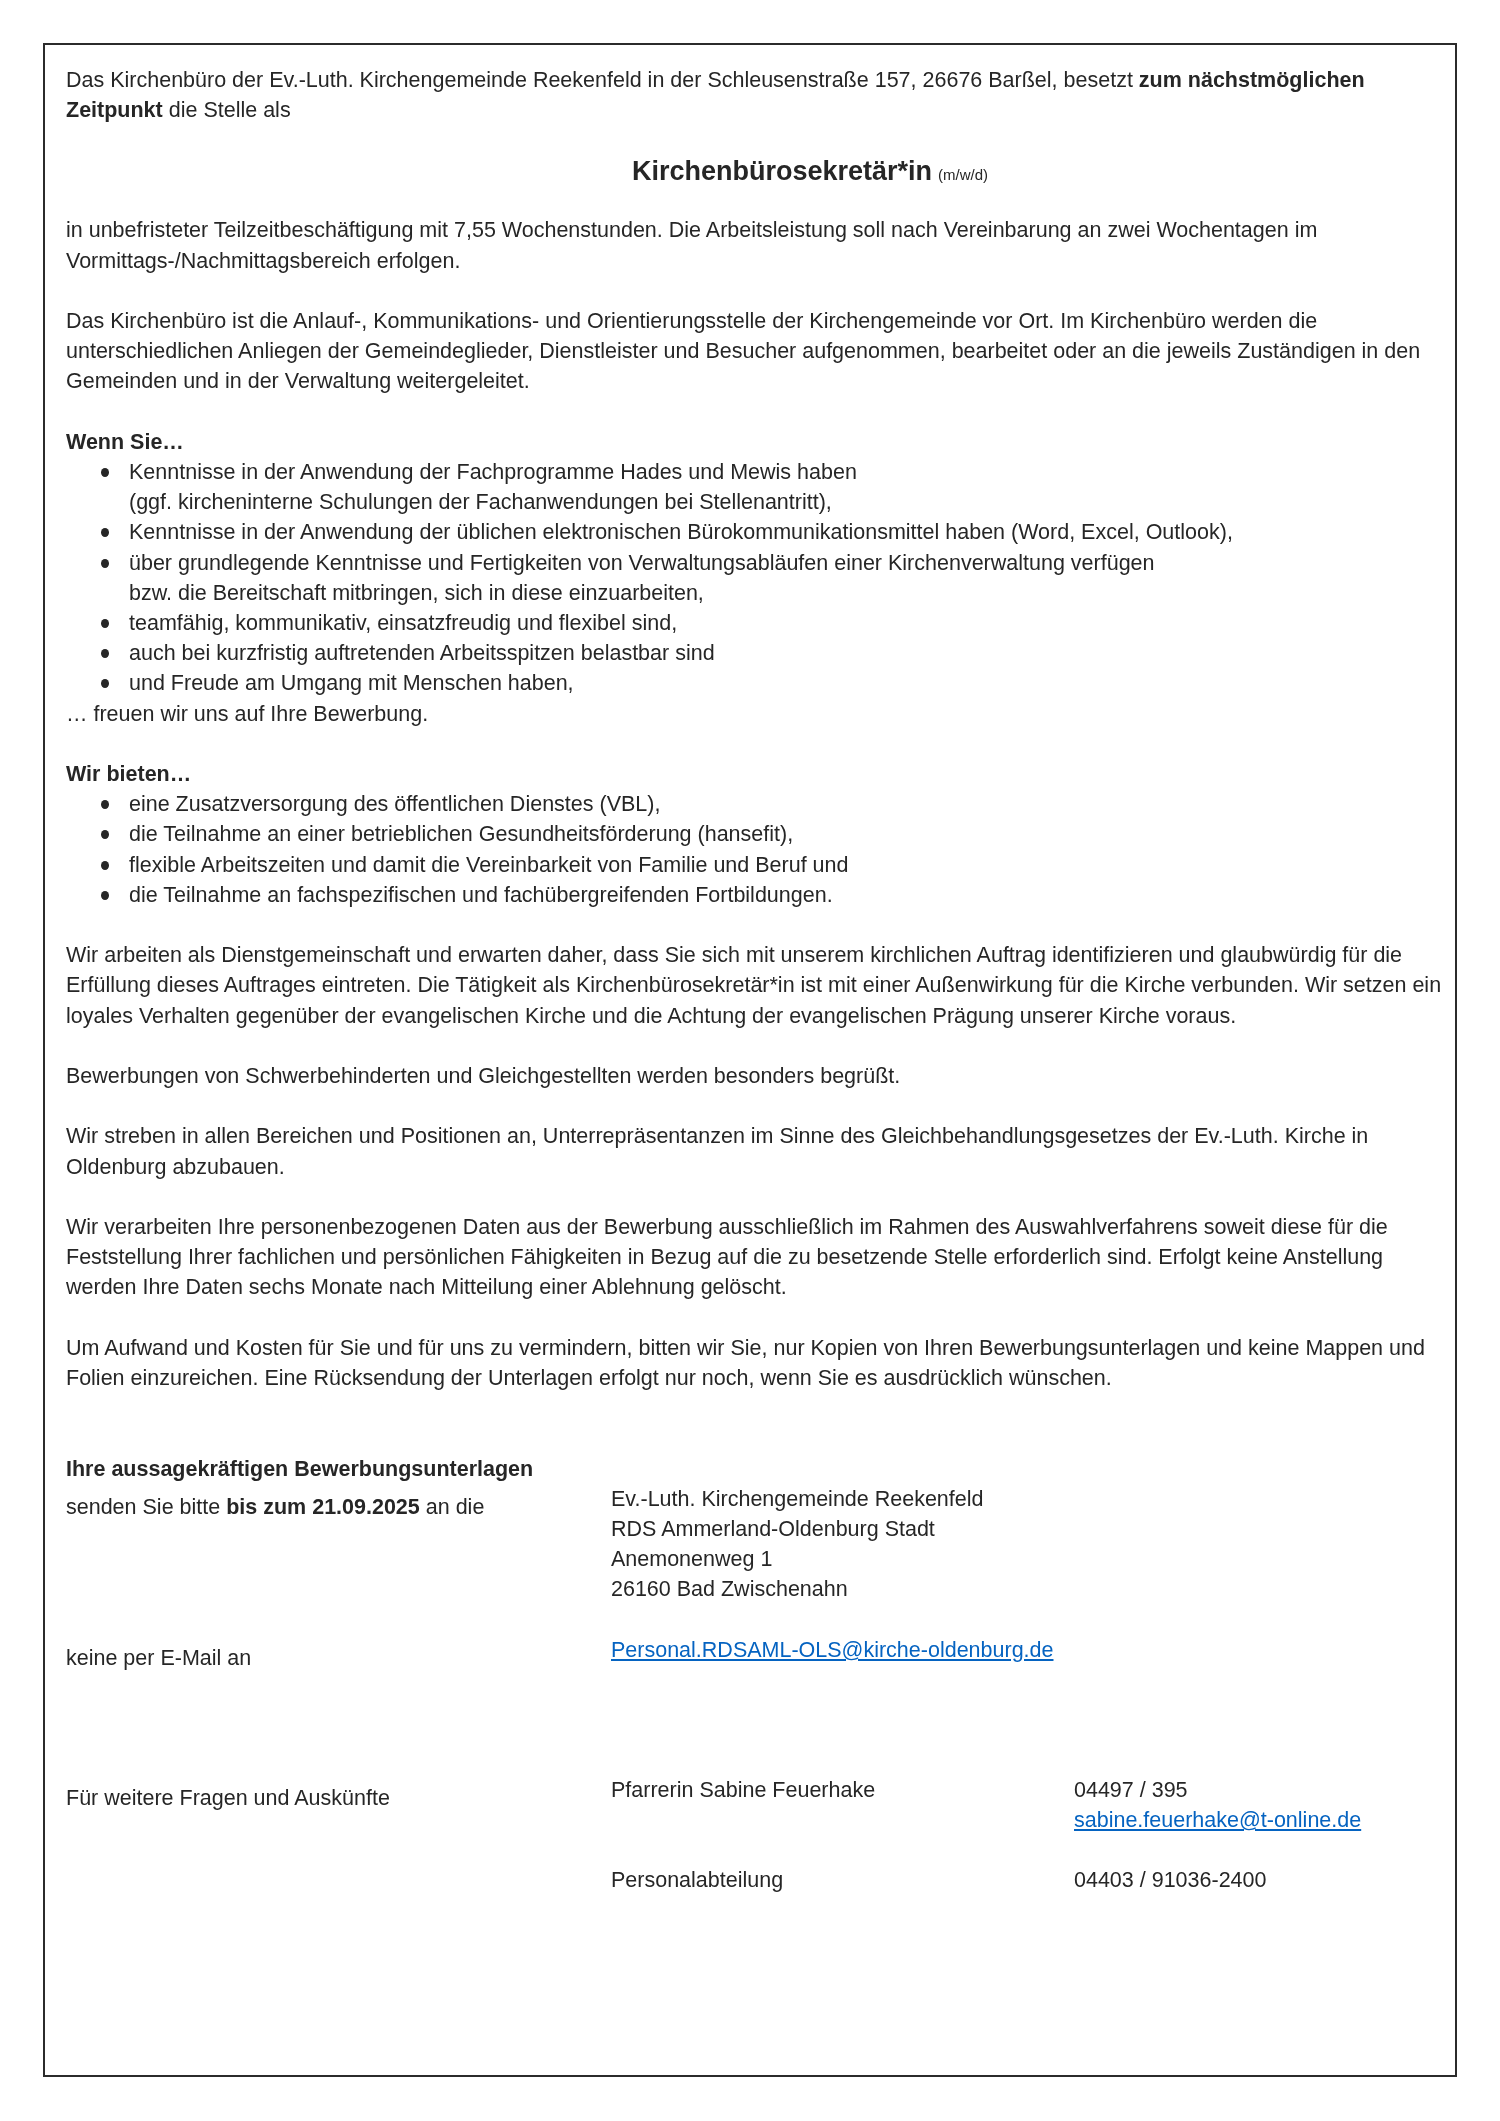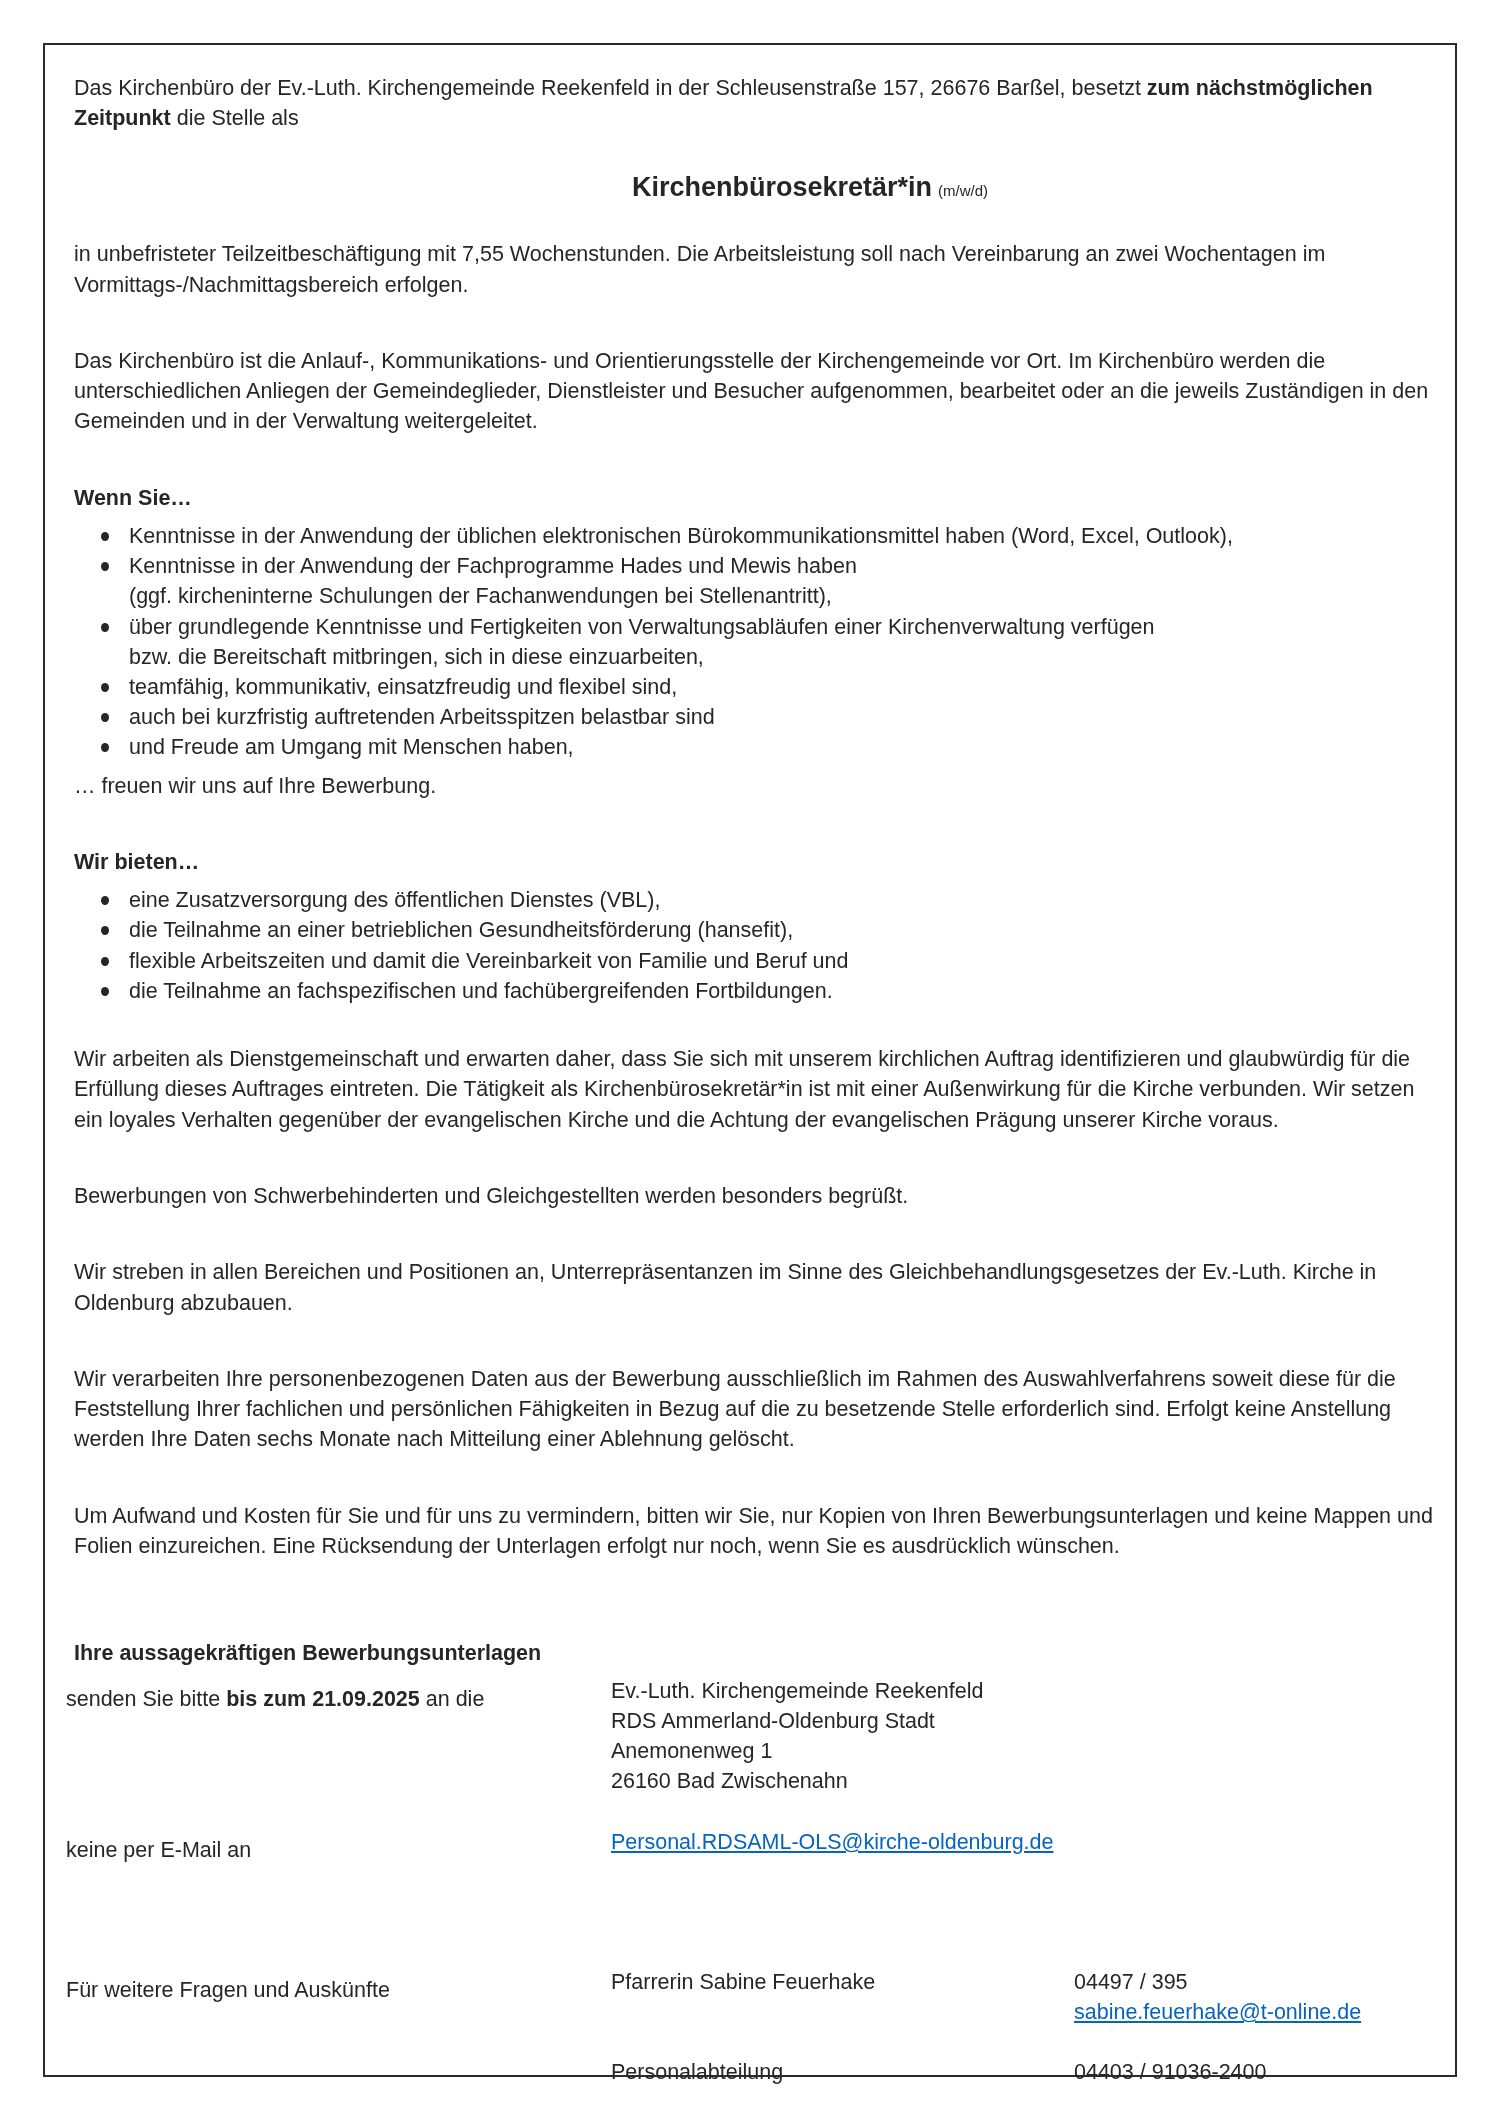--- a/index.html
+++ b/index.html
@@ -24,21 +24,21 @@
     height: 2030px;
     border: 2px solid #2b2b2b;
     box-sizing: content-box;
   }
   .content {
     position: absolute;
     left: 21px;
     top: 20px;
     width: 1380px;
   }
-  p { margin: 8px; }
+  p { margin: 0; }
   .b { font-weight: bold; }
   .gap { height: 30.2px; }
   .title-row {
     height: 90px;
     position: relative;
   }
   .title {
     position: absolute;
     left: 566px;
     top: 28px;
@@ -106,26 +106,26 @@
 
     <p>in unbefristeter Teilzeitbeschäftigung mit 7,55 Wochenstunden. Die Arbeitsleistung soll nach Vereinbarung an zwei Wochentagen im Vormittags-/Nachmittagsbereich erfolgen.</p>
     <div class="gap"></div>
     <p>Das Kirchenbüro ist die Anlauf-, Kommunikations- und Orientierungsstelle der Kirchengemeinde vor Ort. Im Kirchenbüro werden die unterschiedlichen Anliegen der Gemeindeglieder, Dienstleister und Besucher aufgenommen, bearbeitet oder an die jeweils Zuständigen in den Gemeinden und in der Verwaltung weitergeleitet.</p>
     <div class="gap"></div>
 
     <p class="b">Wenn Sie…</p>
     <ul class="bullets">
       <li>
           <span class="dot"></span>
-          <span class="line">Kenntnisse in der Anwendung der üblichen elektronischen Bürokommunikationsmittel haben (Word, Excel, Outlook),</span>
-        </li>
-      <li>
-          <span class="dot"></span>
           <span class="line">Kenntnisse in der Anwendung der Fachprogramme Hades und Mewis haben</span>
           <span class="line">(ggf. kircheninterne Schulungen der Fachanwendungen bei Stellenantritt),</span>
+        </li>
+      <li>
+          <span class="dot"></span>
+          <span class="line">Kenntnisse in der Anwendung der üblichen elektronischen Bürokommunikationsmittel haben (Word, Excel, Outlook),</span>
         </li>
       <li>
           <span class="dot"></span>
           <span class="line">über grundlegende Kenntnisse und Fertigkeiten von Verwaltungsabläufen einer Kirchenverwaltung verfügen</span>
           <span class="line">bzw. die Bereitschaft mitbringen, sich in diese einzuarbeiten,</span>
         </li>
       <li>
           <span class="dot"></span>
           <span class="line">teamfähig, kommunikativ, einsatzfreudig und flexibel sind,</span>
         </li>

